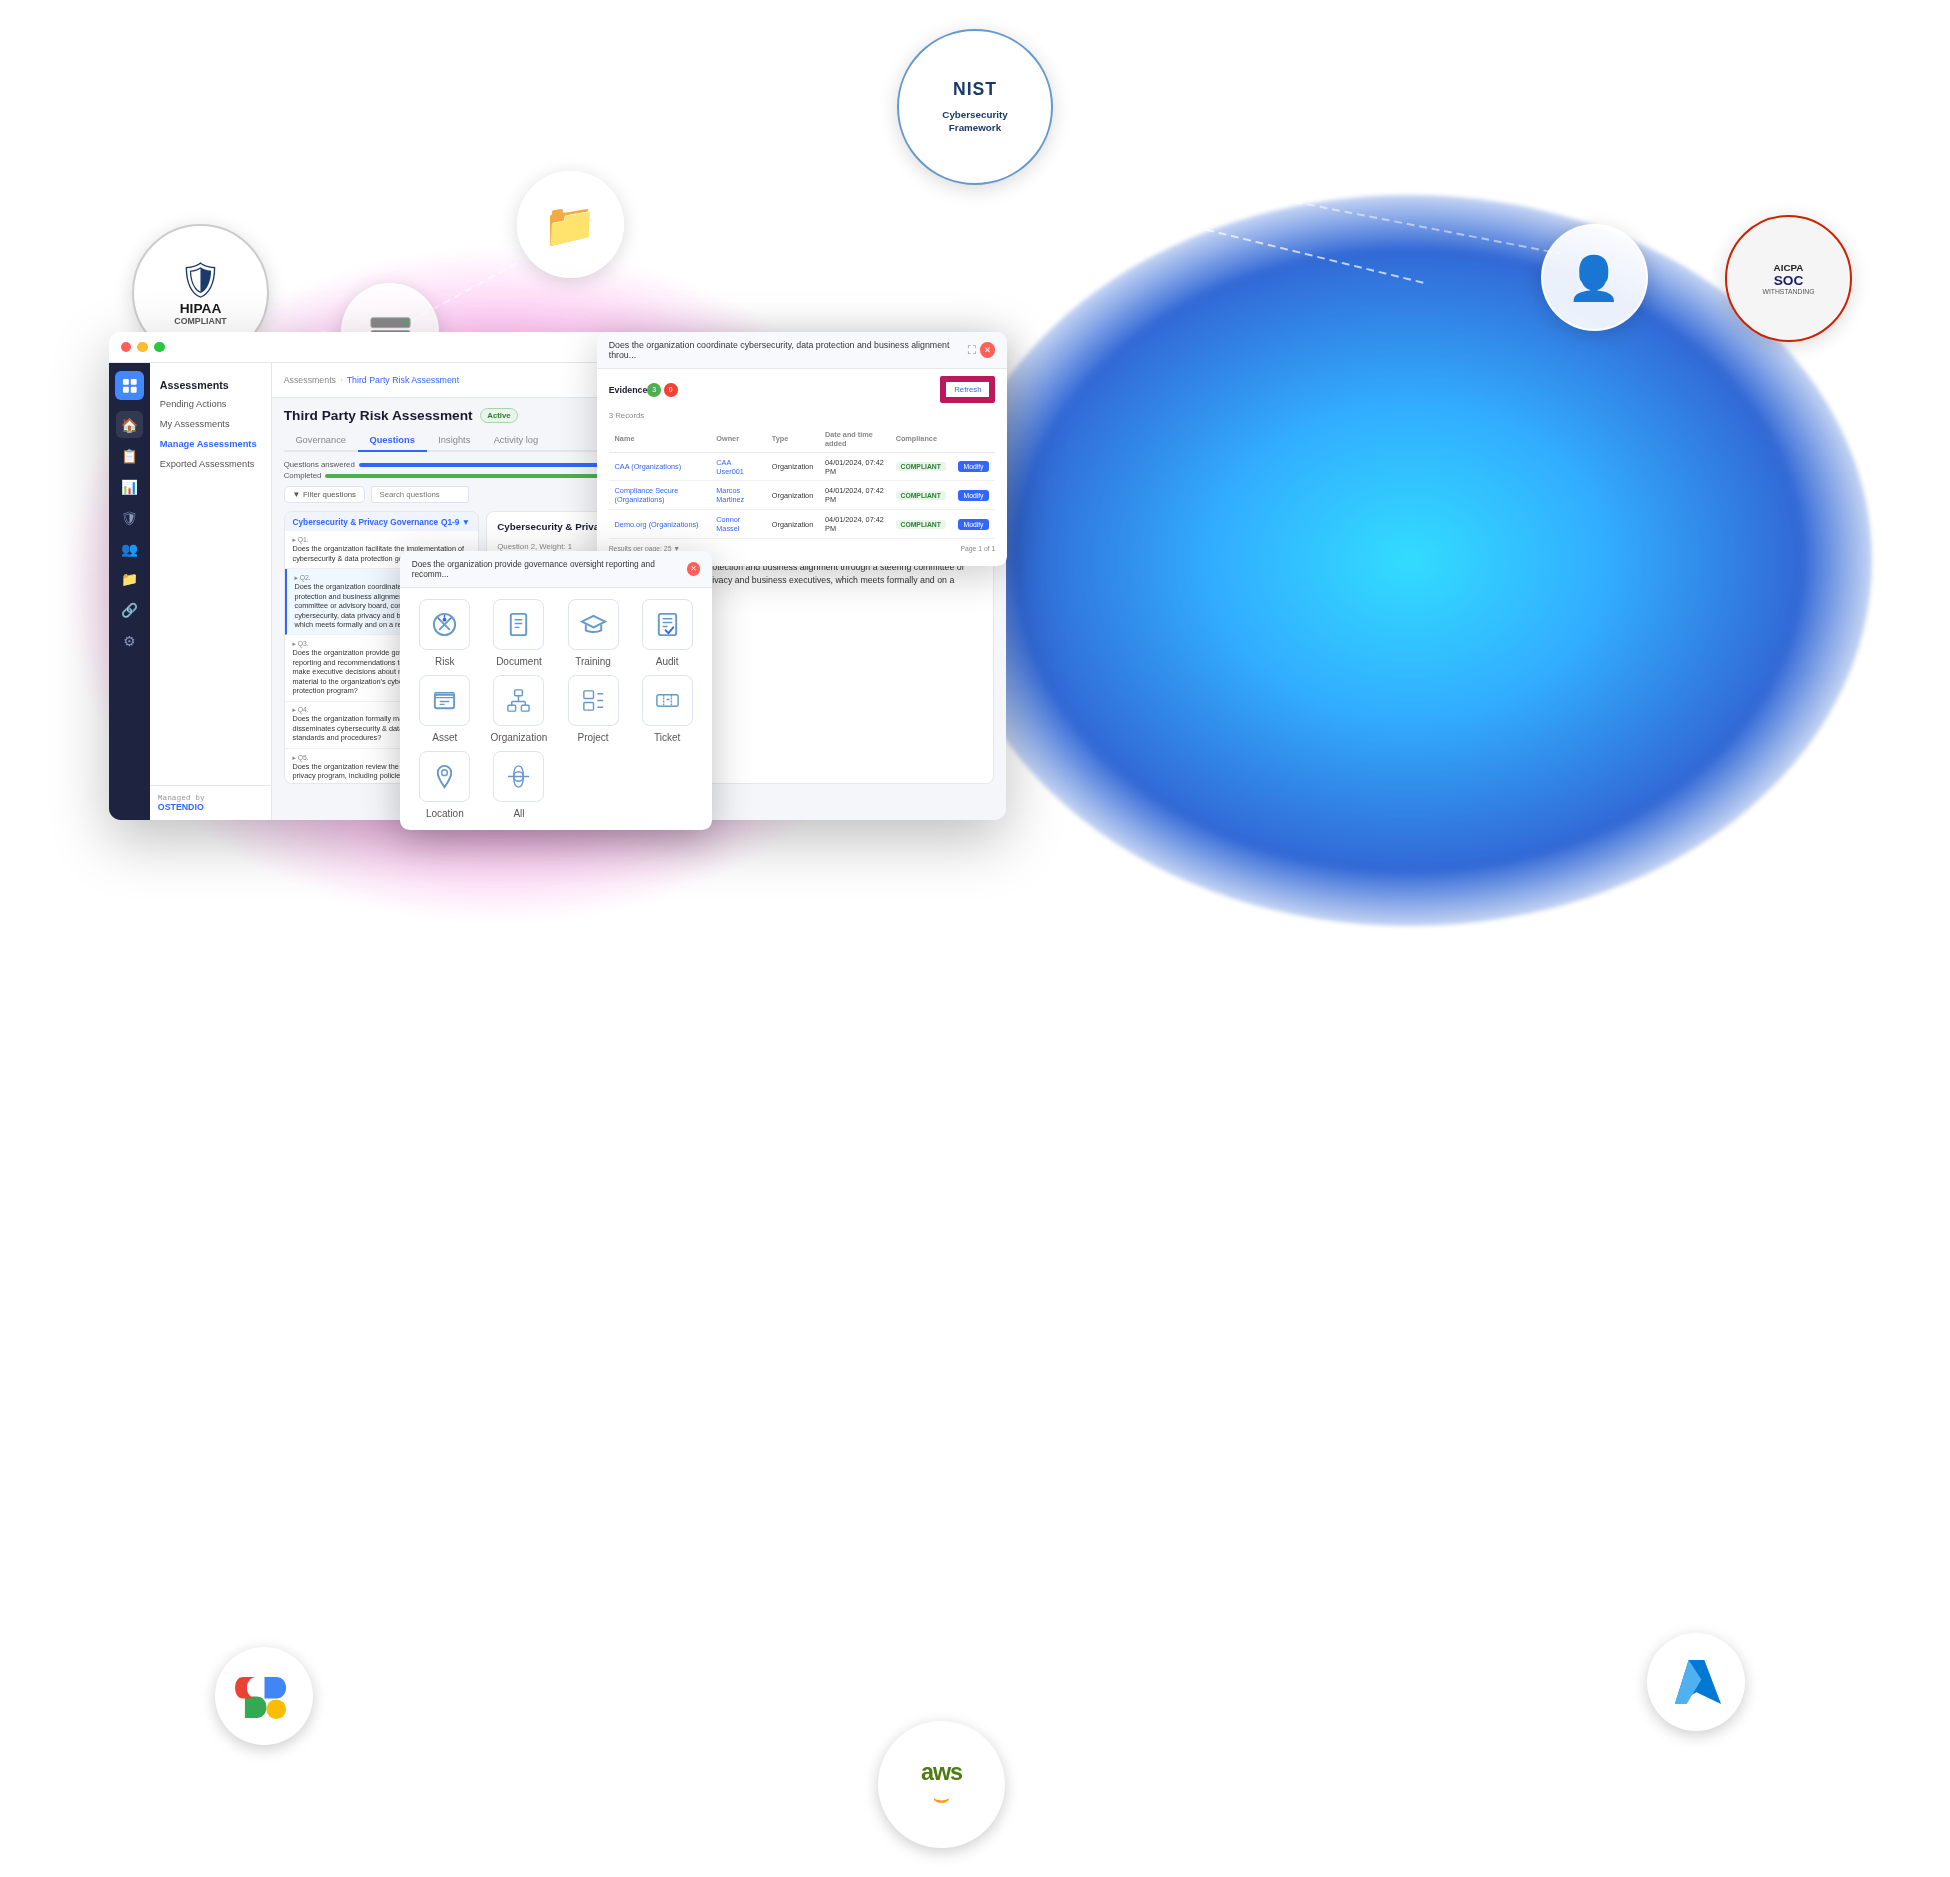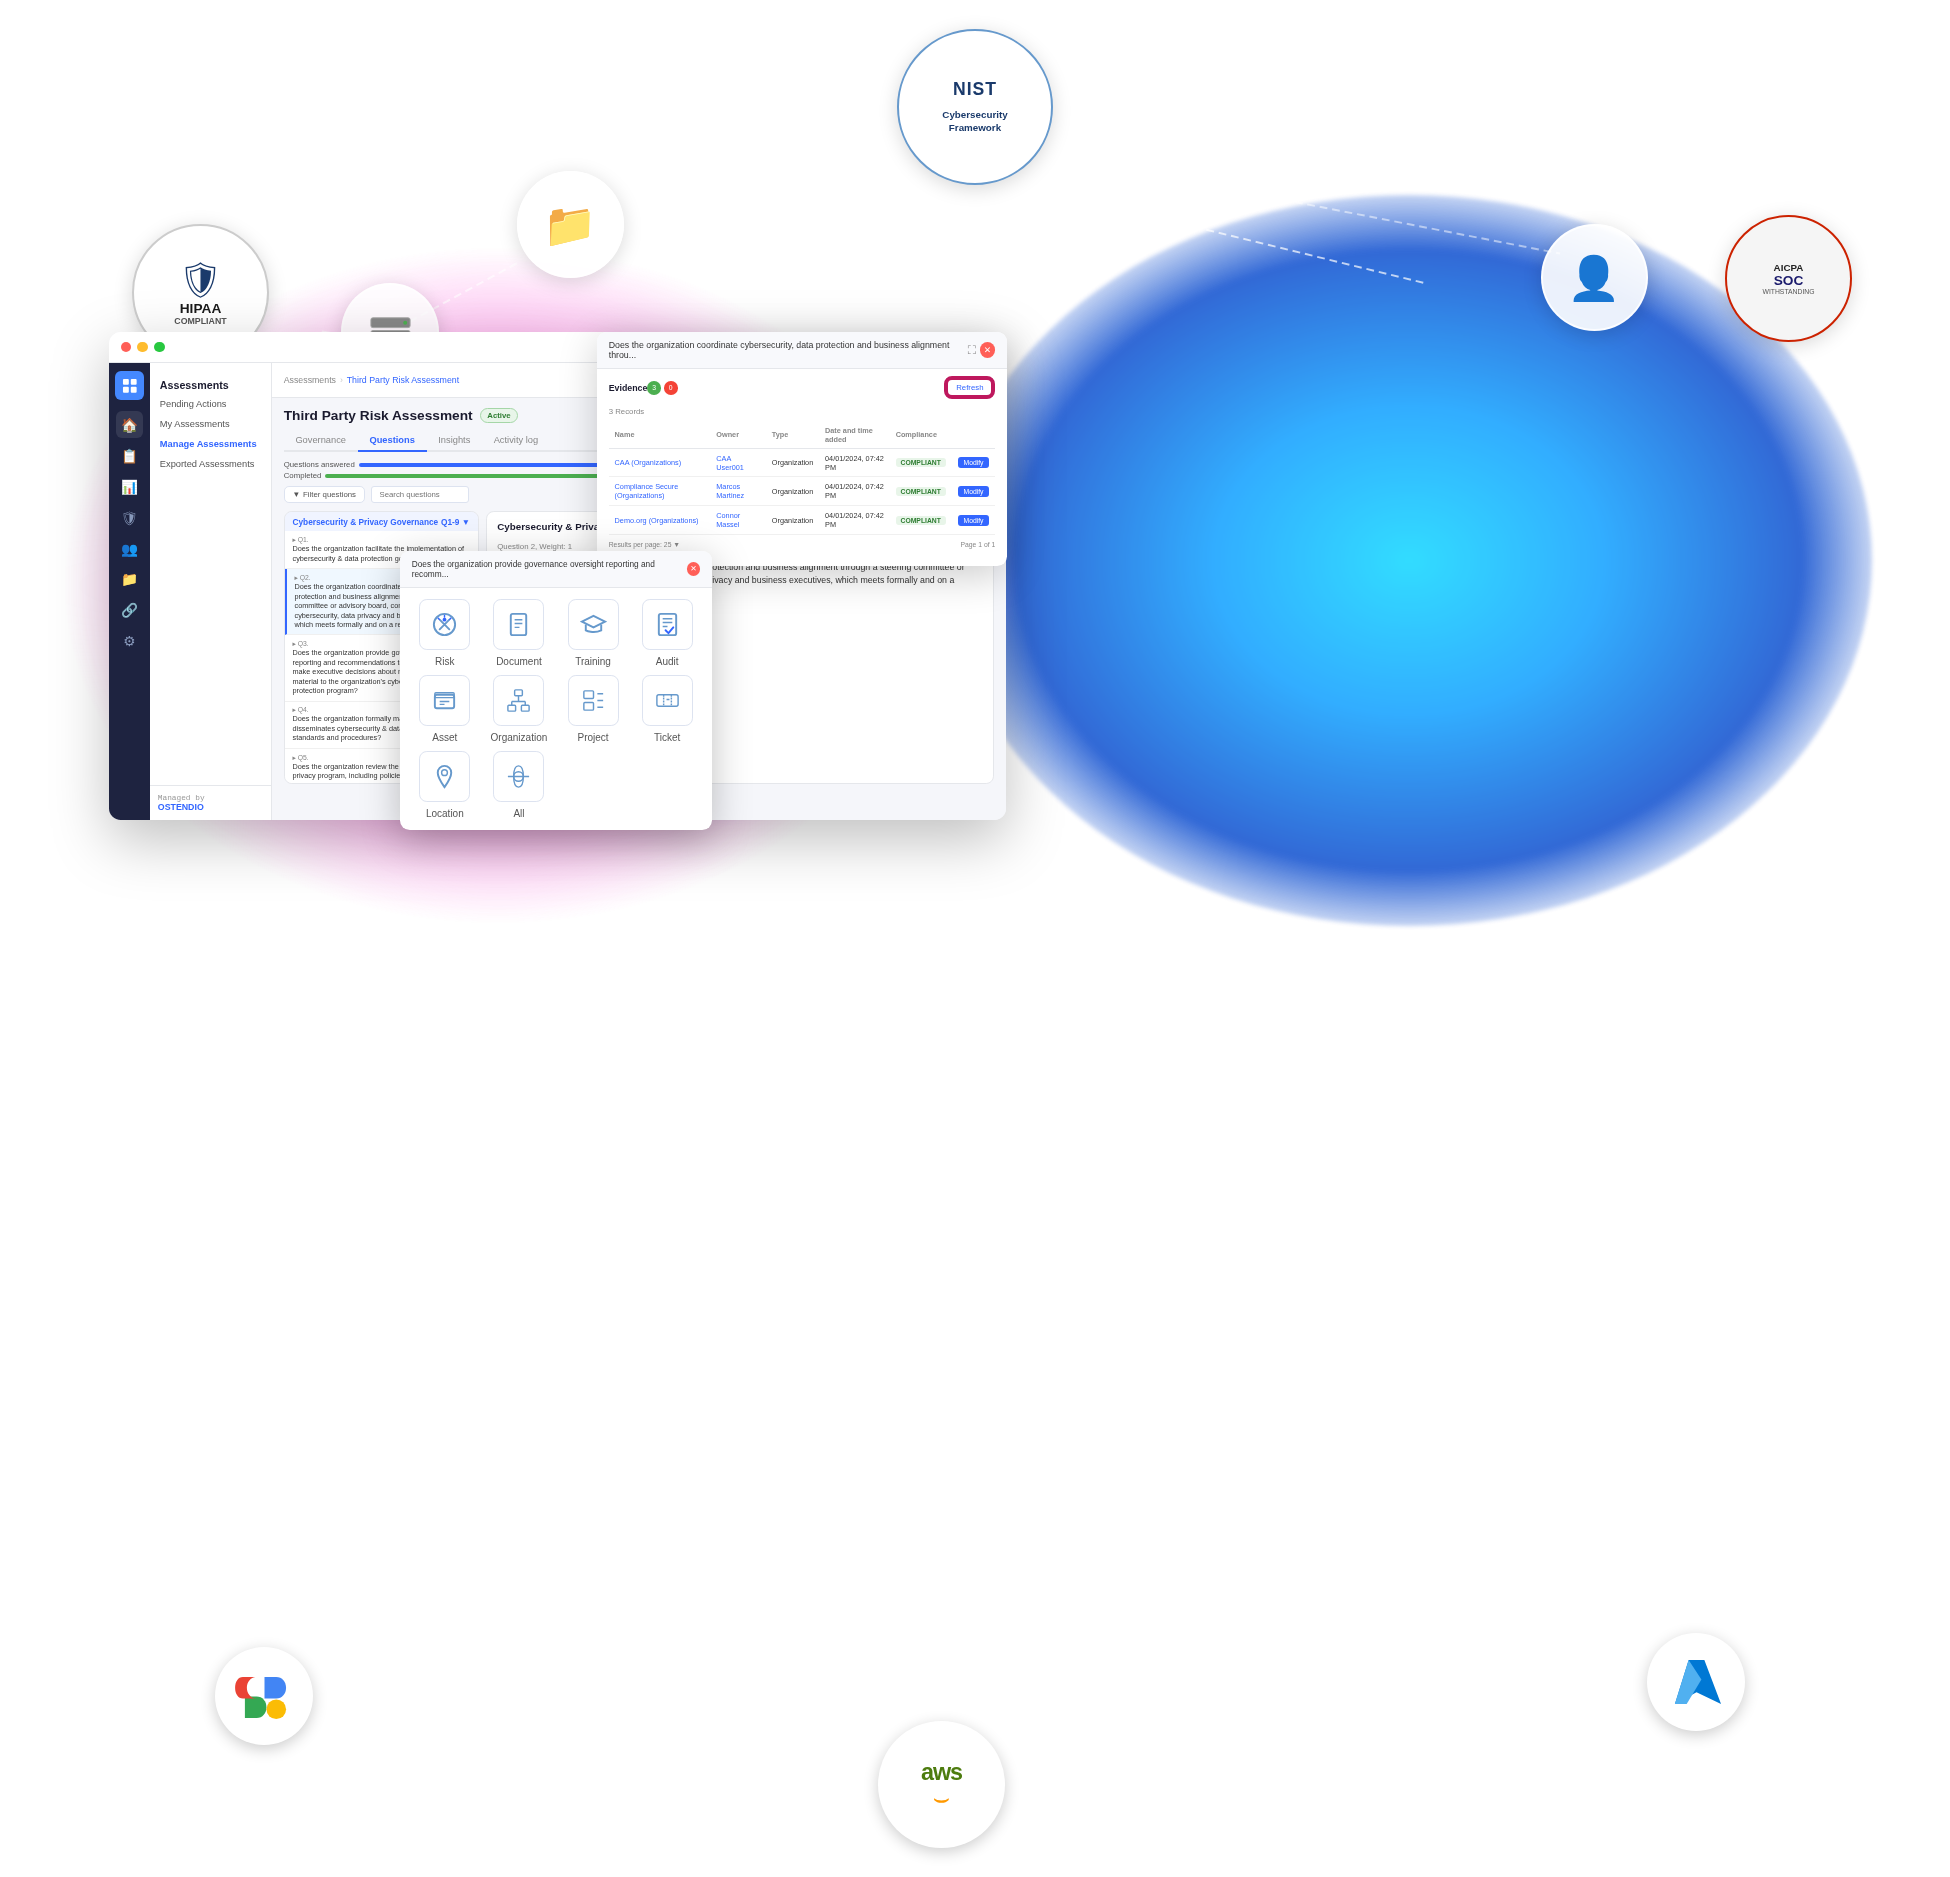--- a/index.html
+++ b/index.html
@@ -785,22 +785,22 @@
       width: 13.7px;
       height: 13.7px;
       display: flex;
       align-items: center;
       justify-content: center;
       font-size: 6.8px;
     }
 
     .refresh-btn {
       background: white;
-      border: 4px solid #be185d;
-      border-radius: 8px;
+      border: 6px solid #be185d;
+      border-radius: 2px;
       padding: 2.9px 7.8px;
       font-size: 7.8px;
       color: #3366ff;
       cursor: pointer;
     }
 
     .evidence-table {
       width: 100%;
       border-collapse: collapse;
       font-size: 7.3px;

